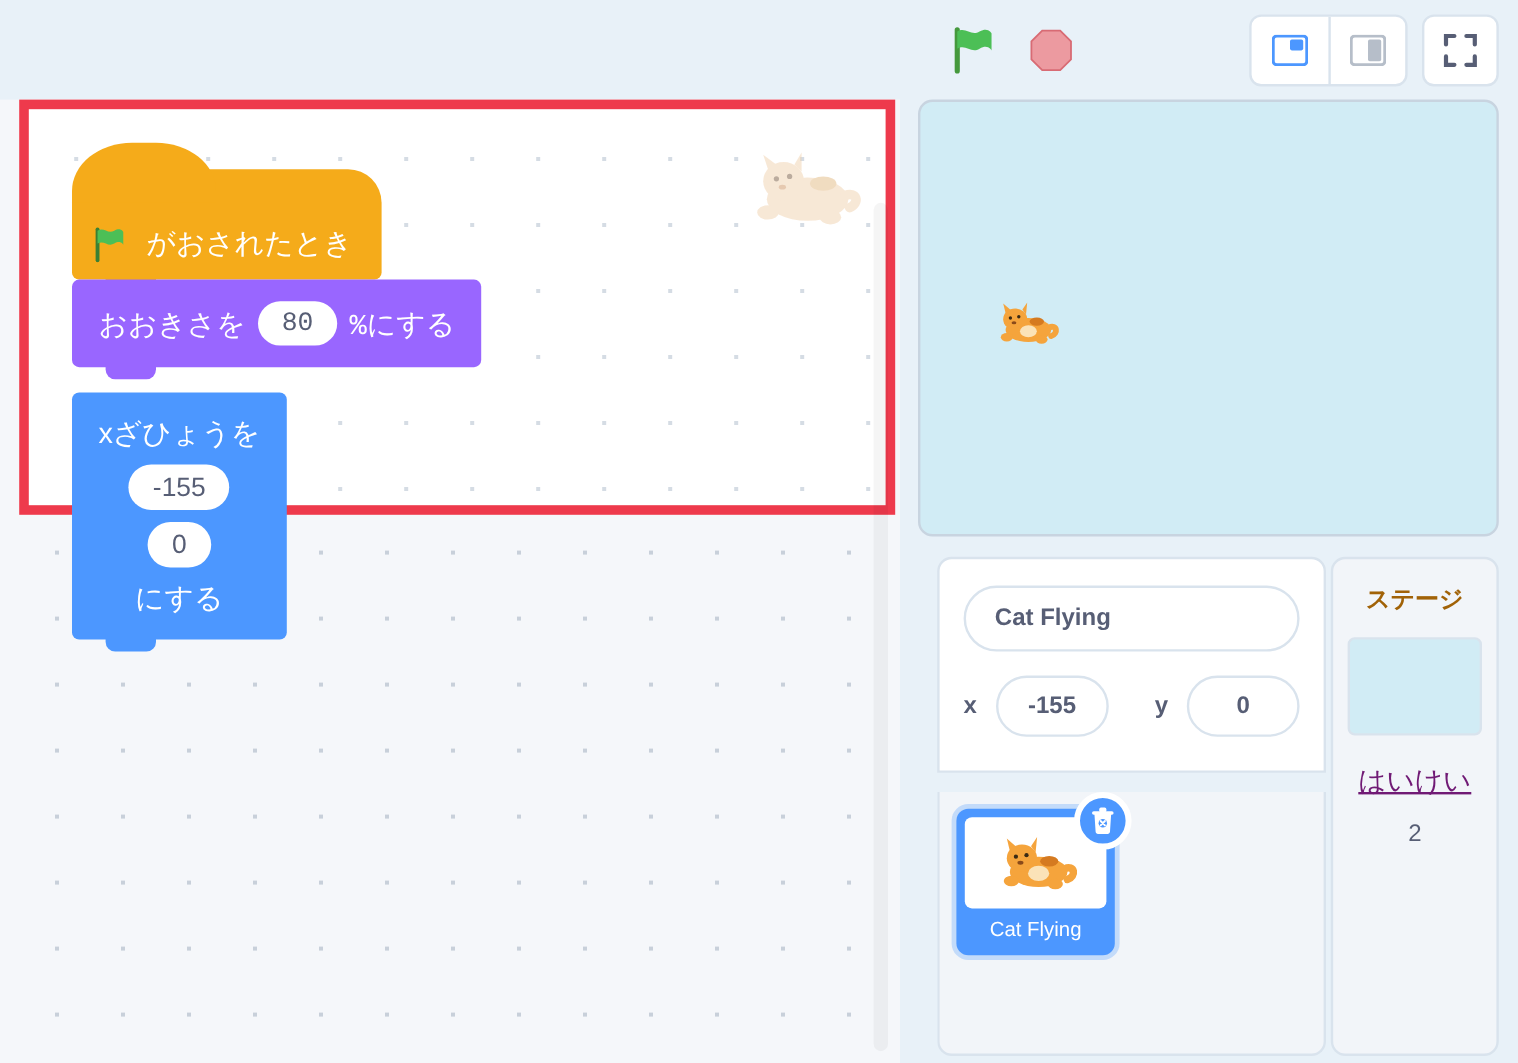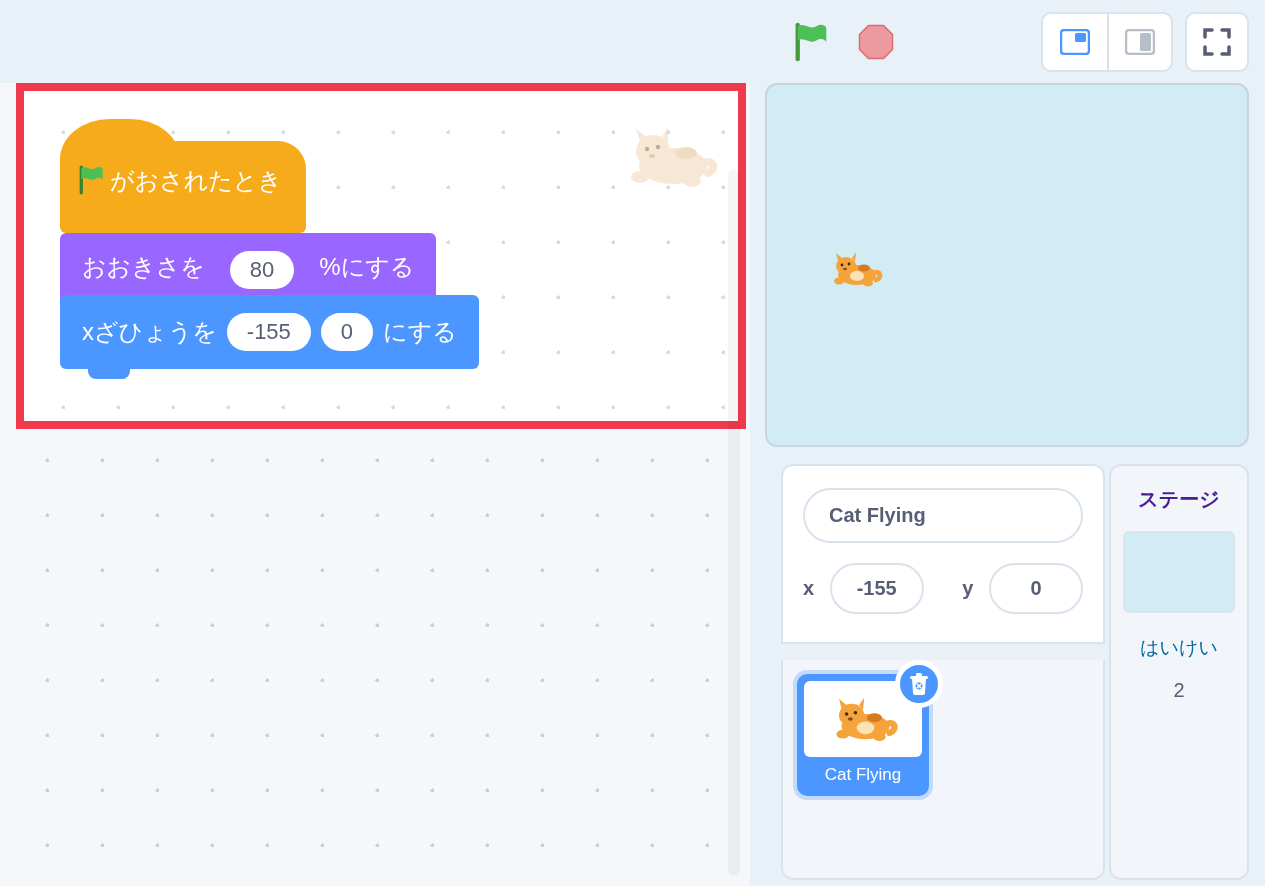--- a/index.html
+++ b/index.html
@@ -76,21 +76,21 @@
       background-position: 12px 14px;
     }
     .hat-block {
       position: absolute;
       top: 50px; left: 36px;
       background: #f5ab1a;
       color: #fff;
       font-size: 24px;
       padding: 24px 24px 14px 18px;
       border-radius: 28px 28px 6px 6px;
-      display: flex; align-items: flex-start; gap: 4px;
+      display: flex; align-items: flex-end; gap: 16px;
       height: 92px;
     }
     .hat-block::before {
       content: "";
       position: absolute;
       top: -22px; left: 0;
       width: 120px; height: 50px;
       background: #f5ab1a;
       border-radius: 50px 50px 0 0 / 40px 40px 0 0;
     }
@@ -102,31 +102,31 @@
       border-radius: 0 0 8px 8px;
     }
     .looks-block {
       position: absolute;
       top: 142px; left: 36px;
       background: #9966ff;
       color: #fff;
       font-size: 24px;
       padding: 18px 22px;
       border-radius: 6px;
-      display: flex; gap: 25px;
+      display: flex; align-items: center; gap: 10px; font-family: Liberation Mono, monospace;
     }
     .motion-block {
       position: absolute;
-      top: 204px; left: 36px;
+      top: 236px; left: 36px;
       background: #4c97ff;
       color: #fff;
       font-size: 24px;
       padding: 18px 22px;
       border-radius: 6px;
-      display: flex; align-items: center; gap: 10px;
+      display: flex; align-items: center; gap: 10px; flex-direction: column;
     }
     .block-input {
       background: #fff;
       color: #575e75;
       border-radius: 999px;
       padding: 6px 20px;
       font-size: 22px;
       font-weight: 500;
       min-width: 40px;
       text-align: center;
@@ -235,33 +235,34 @@
       position: absolute;
       top: 464px; right: 16px;
       width: 140px; height: 416px;
       background: #f2f5f9;
       border: 2px solid #d9e3ed;
       border-radius: 12px;
       padding: 20px 8px;
       text-align: center;
     }
     .stage-label {
-      color: #4c1d95; font-size: 20px; font-weight: 700;
+      color: #a16207; font-size: 20px; font-weight: 700;
       margin-bottom: 18px;
     }
     .stage-thumb {
       width: 112px; height: 82px;
       background: #d1ecf5;
       border: 2px solid #d9e3ed;
       border-radius: 6px;
       margin: 0 auto 22px;
     }
     .backdrop-label {
-      color: #0369a1; font-size: 19px;
+      color: #701a75; font-size: 23px;
       margin-bottom: 18px;
+      text-decoration: underline;
     }
     .backdrop-count {
       color: #575e75; font-size: 20px;
     }
     .mini-flag { width: 28px; height: 30px; }
   </style>
 </head>
 <body>
 
 <div class="toolbar">

